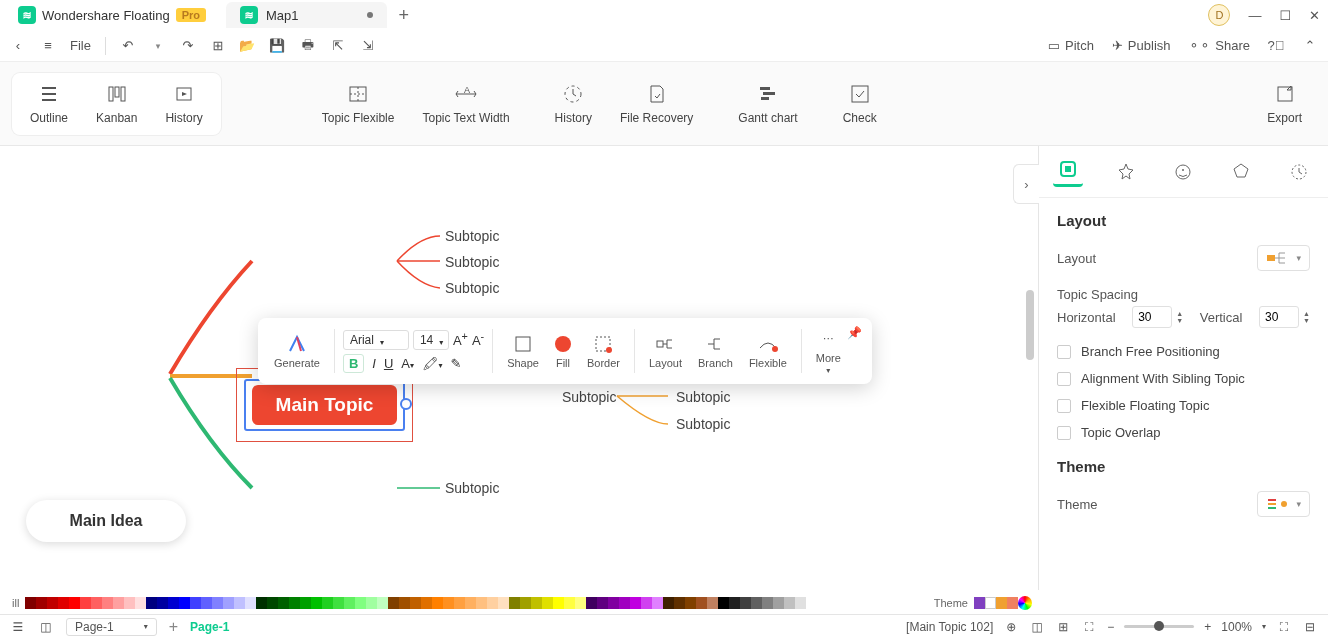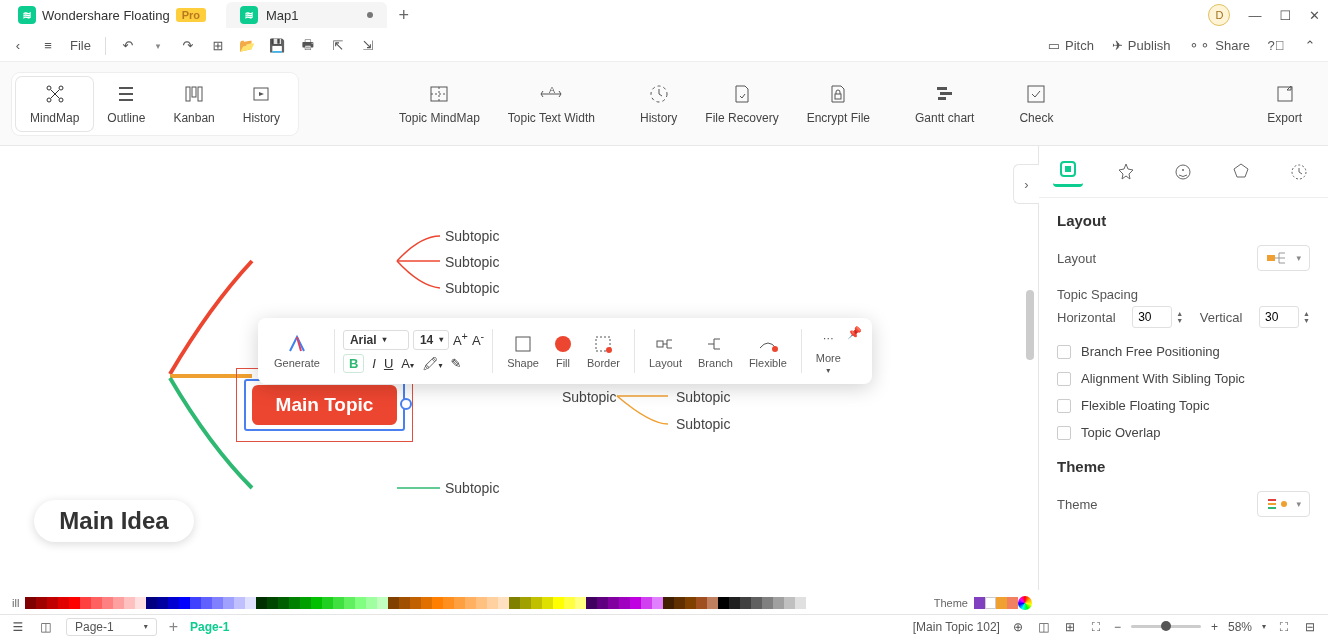--- a/index.html
+++ b/index.html
@@ -31,34 +31,34 @@
 .ribbon-group { display: flex; }
 .ribbon-btn { display: flex; flex-direction: column; align-items: center; justify-content: center; gap: 6px; padding: 6px 14px; cursor: pointer; color: #444; font-size: 12px; }
 .ribbon-btn .ic { height: 22px; display: flex; align-items: center; justify-content: center; color: #555; }
 .ribbon-btn.active { background: #fff; border-radius: 6px; box-shadow: 0 0 0 1px #e5e5e5; }
 .ribbon-sep { width: 1px; background: #e0e0e0; margin: 10px 8px; }
 .ribbon-right { margin-left: auto; }
 
 
 .canvas { position: absolute; top: 146px; left: 0; right: 0; bottom: 48px; background: #fff; }
 .node { position: absolute; border-radius: 6px; display: flex; align-items: center; justify-content: center; font-weight: 700; color: #fff; }
-.main-idea { left: 34px; top: 354px; width: 160px; height: 42px; background: #fff; color: #333; border-radius: 22px; box-shadow: 0 2px 10px rgba(0,0,0,0.15); font-size: 24px; }
+.main-idea { left: 26px; top: 354px; width: 160px; height: 42px; background: #fff; color: #333; border-radius: 22px; box-shadow: 0 2px 10px rgba(0,0,0,0.15); font-size: 16px; }
 .topic-red { left: 252px; top: 239px; width: 145px; height: 40px; background: #ed4630; font-size: 19px; }
 .sel-outer { position: absolute; left: 236px; top: 222px; width: 177px; height: 74px; border: 1px solid #e05040; }
 .sel-inner { position: absolute; left: 244px; top: 233px; width: 161px; height: 52px; border: 2px solid #4a80f0; border-radius: 3px; }
 .handle { position: absolute; width: 12px; height: 12px; border: 2px solid #4a80f0; border-radius: 50%; background: #fff; }
 .topic-green { left: 252px; top: 468px; width: 145px; height: 40px; background: #2eb872; font-size: 19px; }
 .subtxt { position: absolute; color: #444; font-size: 14px; }
 
 
 .floatbar { position: absolute; left: 258px; top: 318px; width: 614px; height: 66px; background: #fff; border-radius: 8px; box-shadow: 0 4px 20px rgba(0,0,0,0.18); display: flex; align-items: center; padding: 0 10px; gap: 4px; }
 .fb-sec { display: flex; flex-direction: column; align-items: center; gap: 2px; padding: 0 6px; font-size: 11px; color: #555; }
 .fb-sec .ic { height: 22px; display: flex; align-items: center; }
 .fb-sep { width: 1px; height: 44px; background: #e5e5e5; margin: 0 4px; }
-.fb-sel { border: 1px solid #ddd; border-radius: 3px; padding: 2px 6px; font-size: 12px; display: flex; align-items: center; gap: 6px; font-weight: bold; }
+.fb-sel { border: 1px solid #ddd; border-radius: 3px; padding: 2px 6px; font-size: 12px; display: flex; align-items: flex-end; gap: 6px; }
 .fb-btn-b { color: #2eb872; font-weight: 700; border: 1px solid #cde8d8; border-radius: 3px; padding: 1px 5px; }
 .fb-pin { position: absolute; right: 10px; top: 8px; color: #aaa; font-size: 12px; }
 
 
 .rpanel { position: absolute; right: 0; top: 146px; width: 290px; bottom: 48px; background: #fff; border-left: 1px solid #e5e5e5; }
 .rpanel-collapse { position: absolute; left: -26px; top: 18px; width: 26px; height: 40px; background: #fff; border: 1px solid #e5e5e5; border-right: none; border-radius: 6px 0 0 6px; display: flex; align-items: center; justify-content: center; color: #666; cursor: pointer; }
 .rp-tabs { height: 52px; display: flex; justify-content: space-around; align-items: center; border-bottom: 1px solid #eee; }
 .rp-tab { width: 30px; height: 30px; display: flex; align-items: center; justify-content: center; color: #666; cursor: pointer; border-radius: 4px; }
 .rp-tab.active { color: #0dcc8f; border-bottom: 3px solid #0dcc8f; padding-bottom: 2px; }
 .rp-body { padding: 14px 18px; }
@@ -141,32 +141,20 @@
         <span>⚬⚬</span>
         <span>Share</span>
       </div>
     <span class="tb-ic">?⃝</span>
     <span class="tb-ic">⌃</span>
   </div>
 </div>
 
 <div class="ribbon">
   <div class="ribbon-group" style="background:#fff;border-radius:8px;box-shadow:0 0 0 1px #eee;padding:4px">
-    <div class="ribbon-btn active">
-        <div class="ic">
-          <svg width="20" height="20" viewBox="0 0 20 20">
-            <circle cx="4" cy="4" r="2" fill="none" stroke="#333"></circle>
-            <circle cx="16" cy="4" r="2" fill="none" stroke="#333"></circle>
-            <circle cx="4" cy="16" r="2" fill="none" stroke="#333"></circle>
-            <circle cx="16" cy="16" r="2" fill="none" stroke="#333"></circle>
-            <path d="M6 6 L14 14 M14 6 L6 14" stroke="#333"></path>
-          </svg>
-        </div>
-        <span>MindMap</span>
-      </div>
     <div class="ribbon-btn">
         <div class="ic">
           <svg width="20" height="20">
             <path d="M3 4h14M3 10h14M3 16h14" stroke="#555" stroke-width="2"></path>
           </svg>
         </div>
         <span>Outline</span>
       </div>
     <div class="ribbon-btn">
         <div class="ic">
@@ -192,21 +180,21 @@
   <div class="ribbon-sep"></div>
   <div style="width:70px"></div>
 
   <div class="ribbon-btn">
       <div class="ic">
         <svg width="20" height="18">
           <rect x="2" y="2" width="16" height="14" fill="none" stroke="#555"></rect>
           <path d="M10 2v14M2 9h16" stroke="#555" stroke-dasharray="2"></path>
         </svg>
       </div>
-      <span>Topic MindMap</span>
+      <span>Topic Flexible</span>
     </div>
   <div class="ribbon-btn">
       <div class="ic">
         <svg width="24" height="18">
           <path d="M2 9h20M4 6l-2 3 2 3M20 6l2 3-2 3" stroke="#555" fill="none"></path>
           <text x="10" y="8" font-size="9" fill="#555">A</text>
         </svg>
       </div>
       <span>Topic Text Width</span>
     </div>
@@ -221,30 +209,20 @@
       <span>History</span>
     </div>
   <div class="ribbon-btn">
       <div class="ic">
         <svg width="18" height="20">
           <path d="M3 2h9l3 3v13H3z" fill="none" stroke="#555"></path>
           <path d="M7 12l2 2 3-4" stroke="#555" fill="none"></path>
         </svg>
       </div>
       <span>File Recovery</span>
-    </div>
-  <div class="ribbon-btn">
-      <div class="ic">
-        <svg width="18" height="20">
-          <path d="M3 2h9l3 3v13H3z" fill="none" stroke="#555"></path>
-          <rect x="6" y="10" width="6" height="5" fill="none" stroke="#555"></rect>
-          <path d="M7 10v-2a2 2 0 014 0v2" fill="none" stroke="#555"></path>
-        </svg>
-      </div>
-      <span>Encrypt File</span>
     </div>
   <div class="ribbon-sep"></div>
   <div class="ribbon-btn">
       <div class="ic">
         <svg width="20" height="18">
           <rect x="2" y="2" width="10" height="3" fill="#555"></rect>
           <rect x="5" y="7" width="12" height="3" fill="#555"></rect>
           <rect x="3" y="12" width="8" height="3" fill="#555"></rect>
         </svg>
       </div>
@@ -593,18 +571,18 @@
     <span>[Main Topic 102]</span>
     <span class="tb-ic">⊕</span>
     <span class="tb-ic">◫</span>
     <span class="tb-ic">⊞</span>
     <span class="tb-ic">⛶</span>
     <span>−</span>
     <div class="zoom-slider">
         <div class="zoom-thumb"></div>
       </div>
     <span>+</span>
-    <span>58%</span>
+    <span>100%</span>
       <span style="font-size:8px">▾</span>
     <span class="tb-ic">⛶</span>
     <span class="tb-ic">⊟</span>
   </div>
 </div>
 
 </body></html>

